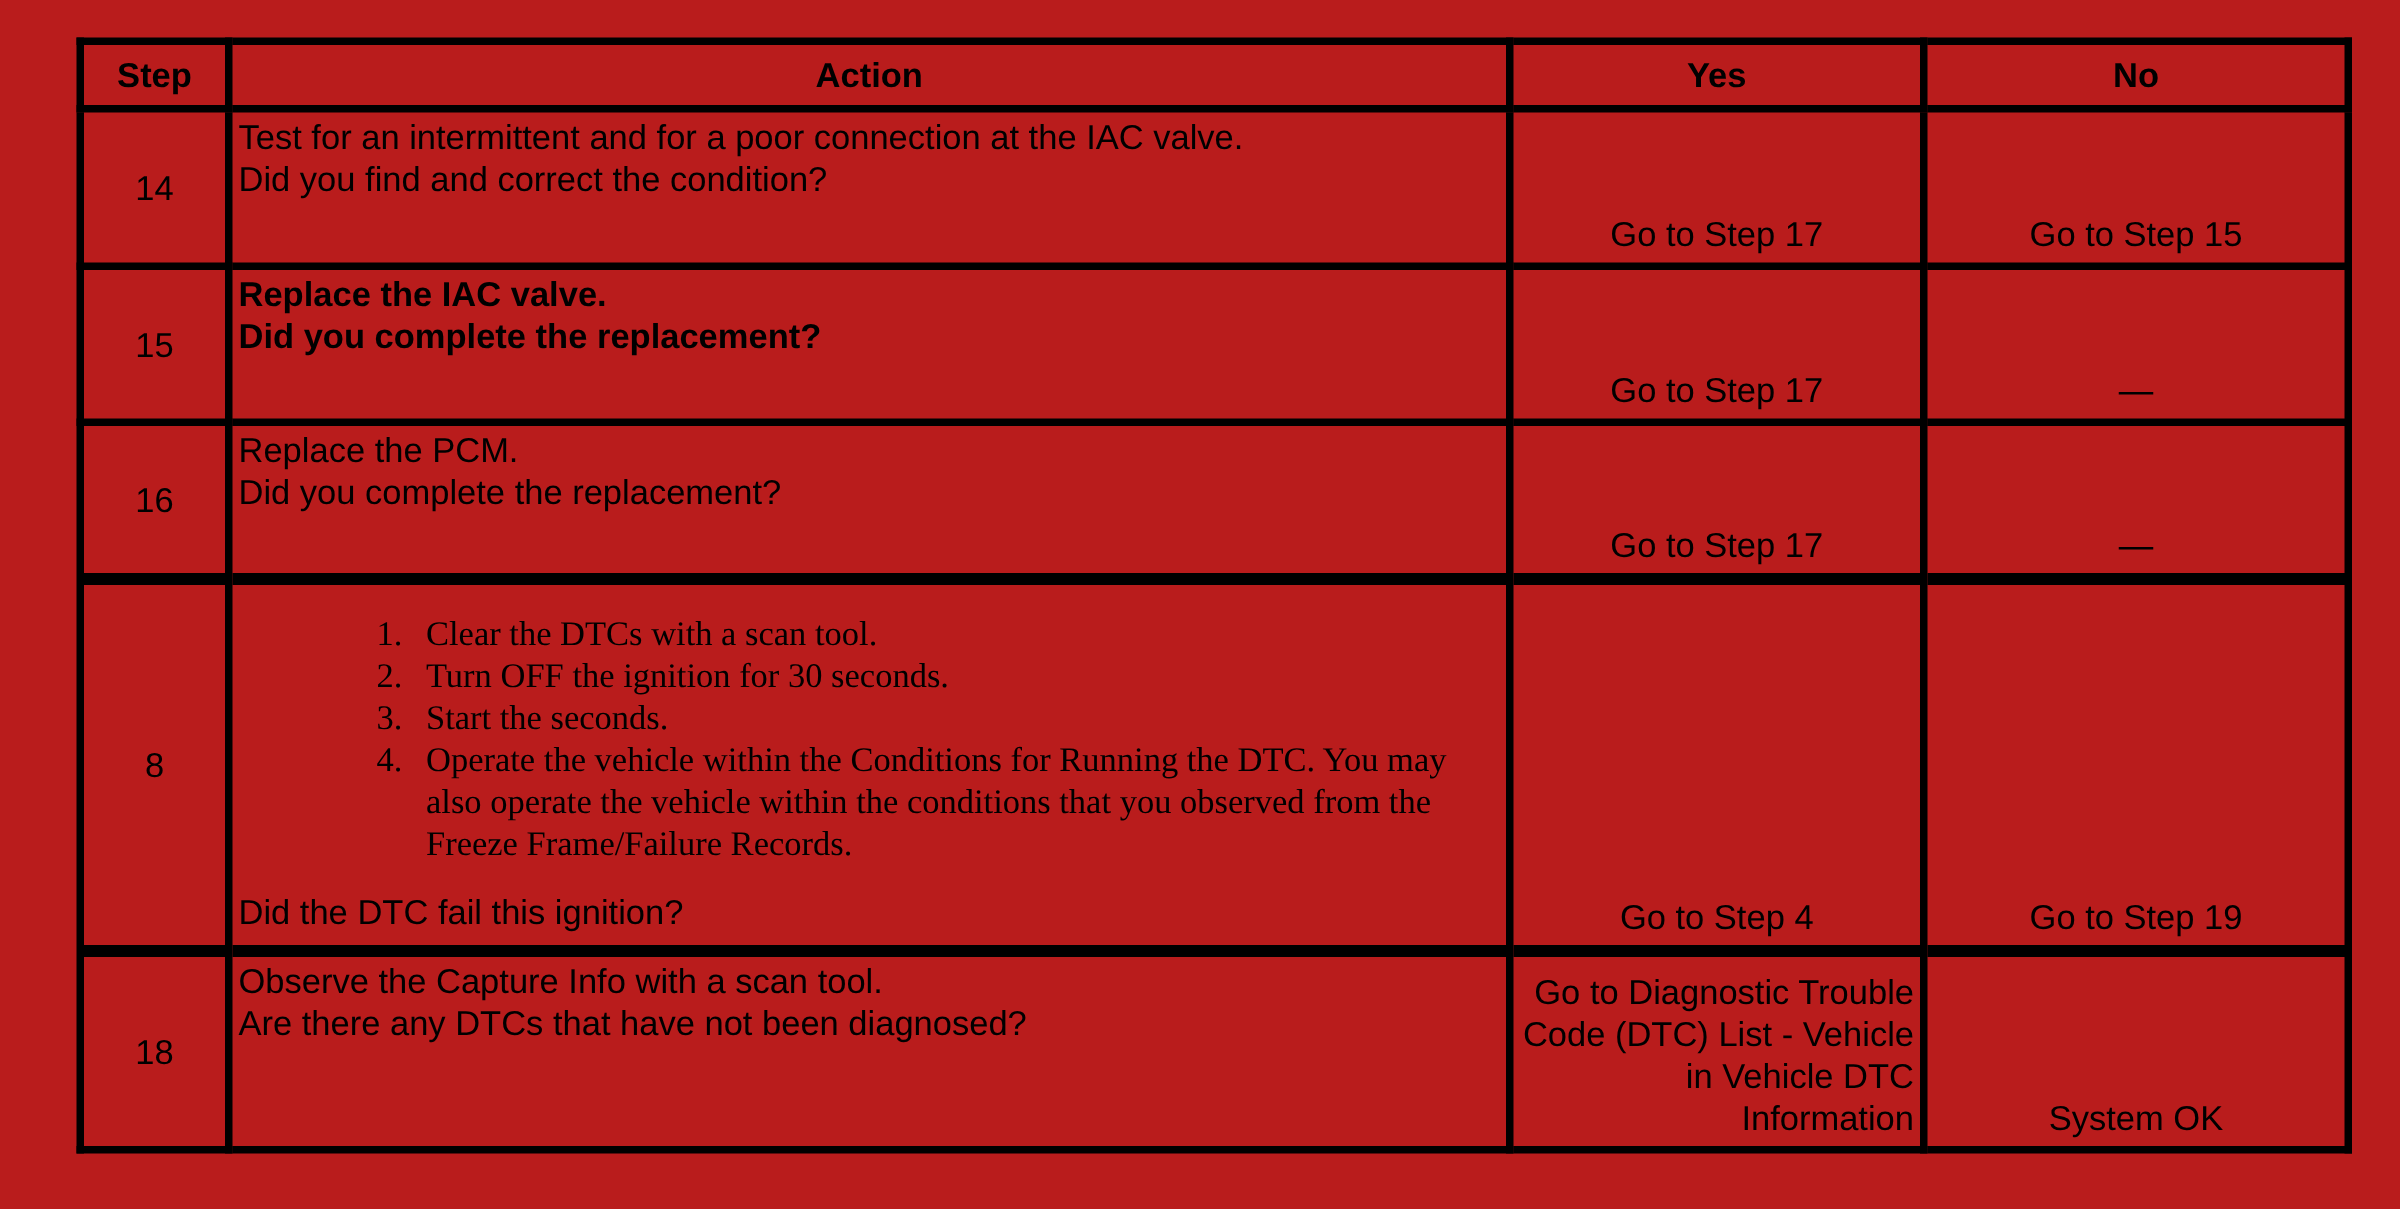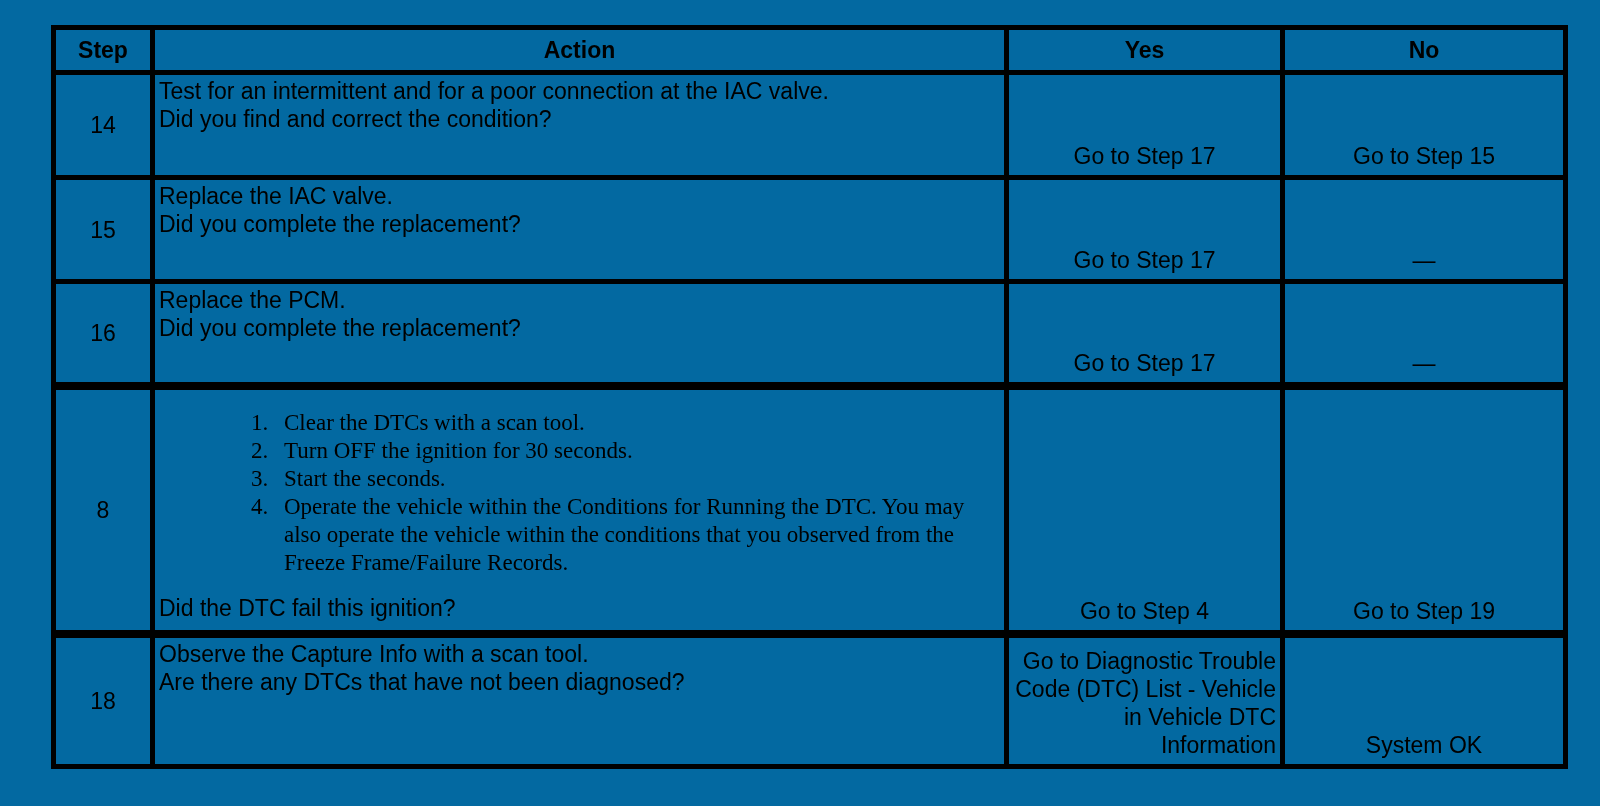--- a/index.html
+++ b/index.html
@@ -1,20 +1,20 @@
 <!DOCTYPE html>
 <html><head>
 <meta charset="utf-8">
 <style>
   html, body { margin: 0; padding: 0; background: #ffffff; }
   .page {
     position: relative;
     width: 1600px;
     height: 806px;
-    background: #0369a1;
+    background: #b91c1c;
     color: #000000;
     font-family: "Liberation Sans", sans-serif;
   }
   table.dtc {
     position: absolute;
     left: 51px;
     top: 25px;
     width: 1512px;
     border-collapse: collapse;
     table-layout: fixed;
@@ -42,21 +42,21 @@
   }
   td.action-cell {
     vertical-align: top;
     padding: 2px 8px 6px 4px;
   }
   .acol {
     display: flex;
     flex-direction: column;
   }
   .h-a { min-height: 92px; }
-  .h-b { min-height: 91px; }
+  .h-b { min-height: 91px; font-weight: bold; }
   .h-c { min-height: 90px; }
   .h-d { min-height: 232px; }
   .h-e { min-height: 118px; }
   td.yn-cell {
     vertical-align: bottom;
     text-align: center;
     padding: 2px 6px 5px 6px;
   }
   td.yn-left {
     text-align: right;

